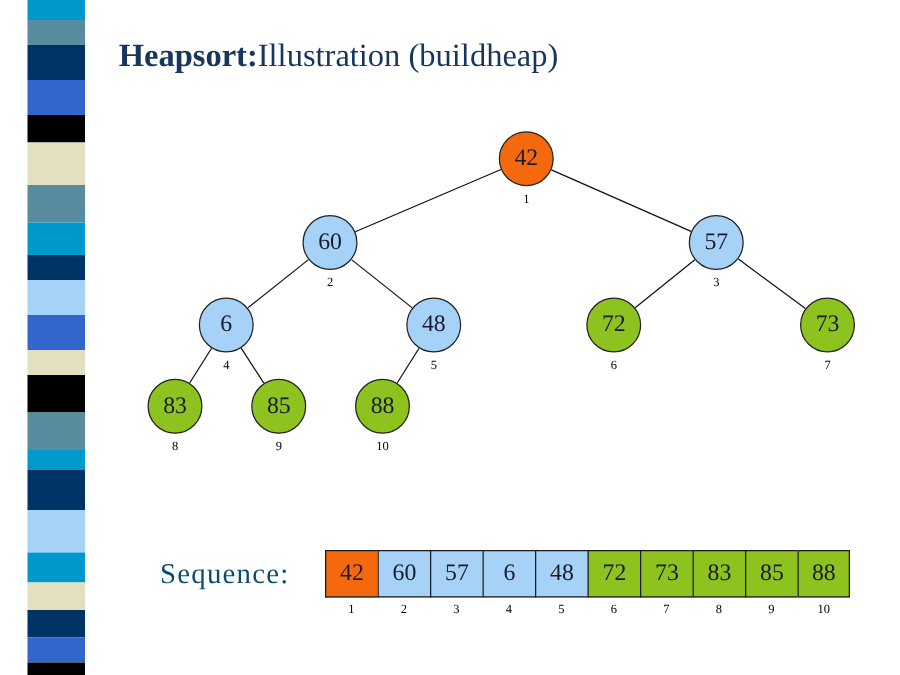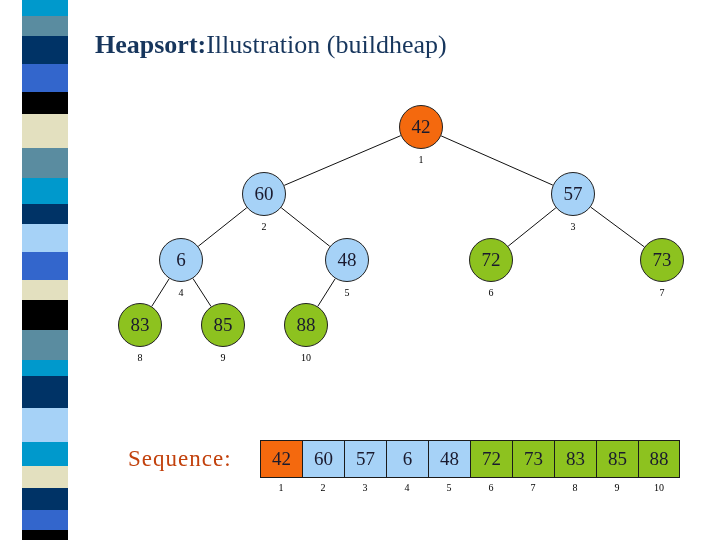--- a/index.html
+++ b/index.html
@@ -82,21 +82,21 @@
     text-align: center;
     width: 24px;
   }
 
   
   #sequence-label {
     position: absolute;
     left: 128px;
     top: 446px;
     font-size: 23px;
-    color: #c2410c;
+    color: #0c4a6e;
     font-family: "Liberation Serif", serif;
     letter-spacing: 1px;
   }
   #sequence-table {
     position: absolute;
     left: 260px;
     top: 440px;
     height: 38px;
     display: flex;
   }

